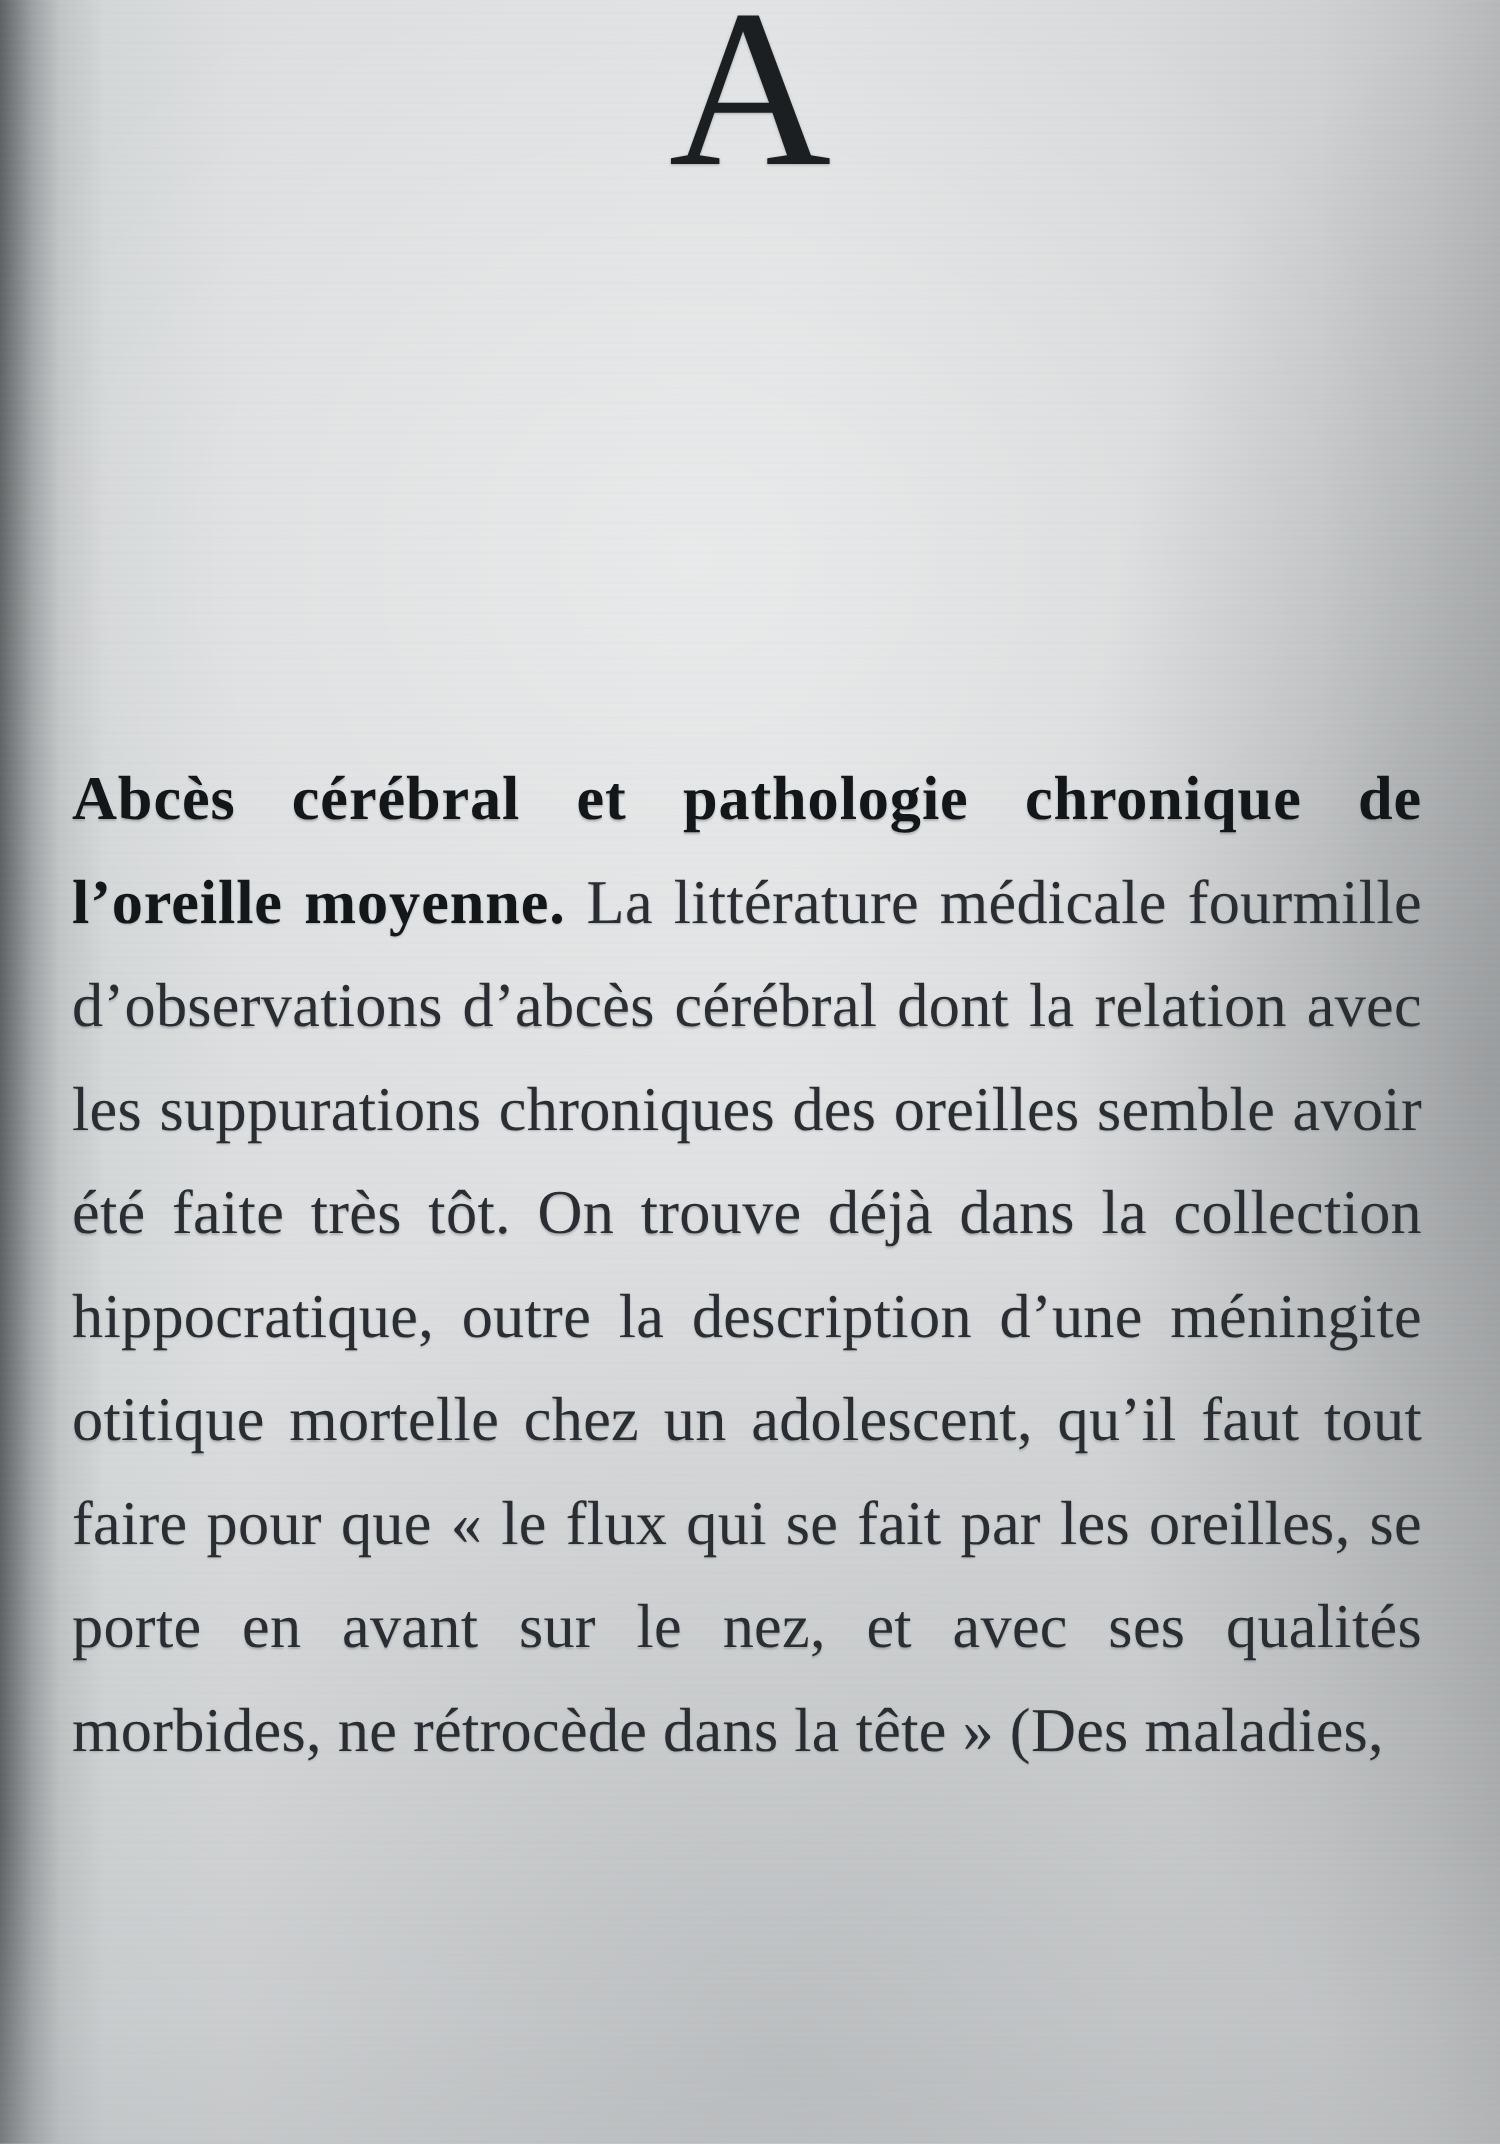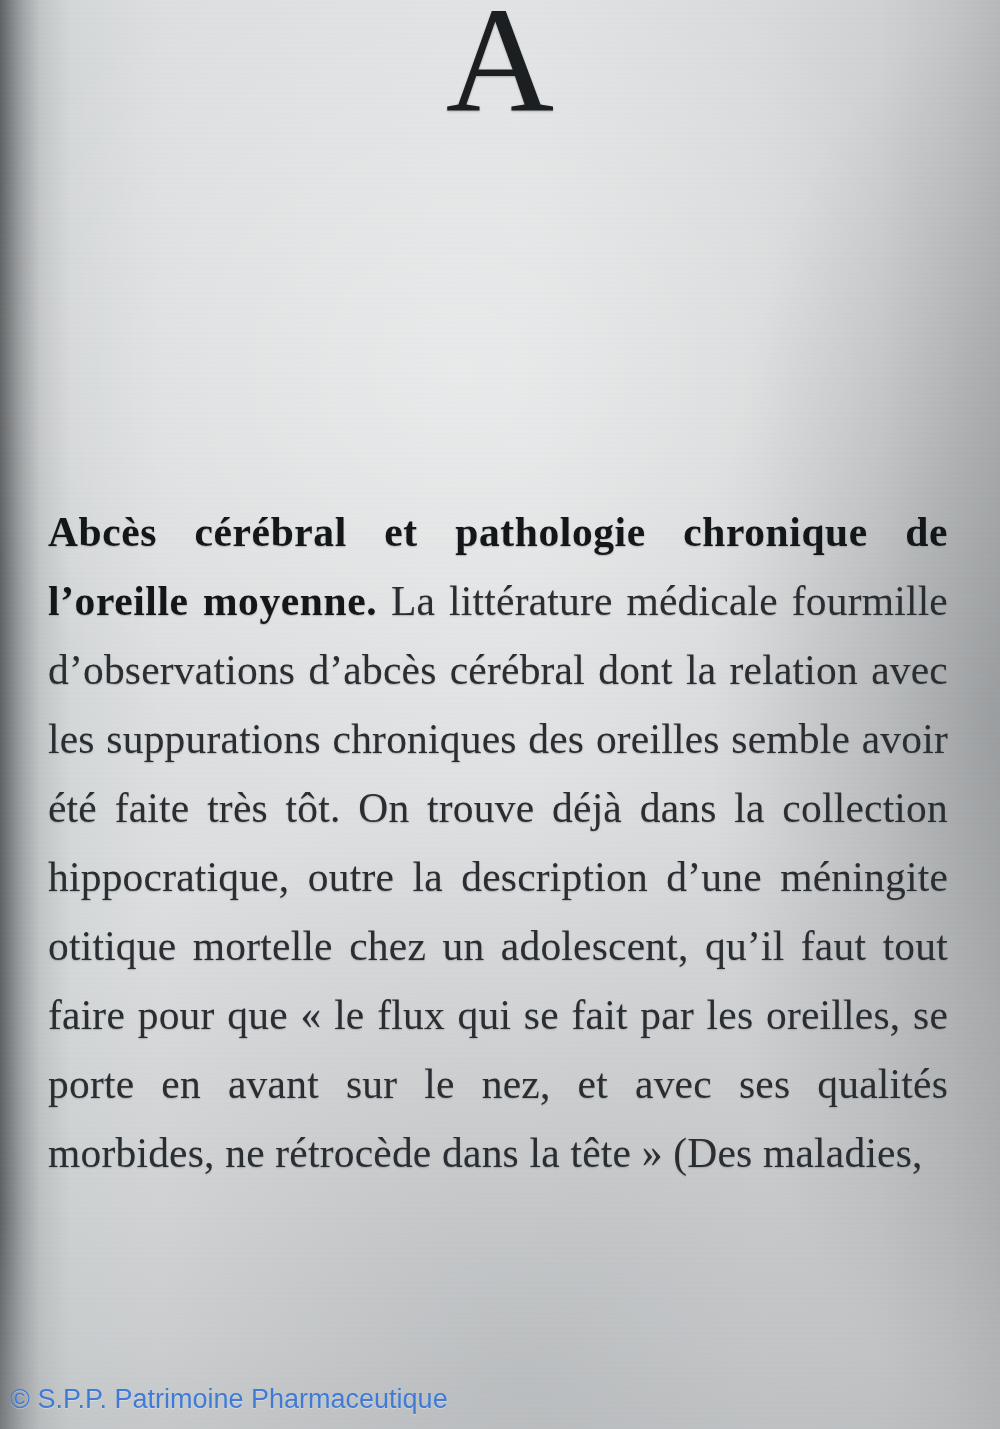--- a/index.html
+++ b/index.html
@@ -134,14 +134,13 @@
     <div id="section-letter">A</div>
 
     <div id="body-text">
       <span class="headword">Abcès cérébral et pathologie chronique de l’oreille moyenne.</span><span> La littérature médicale fourmille d’observations d’abcès cérébral dont la relation avec les suppurations chroniques des oreilles semble avoir été faite très tôt. On trouve déjà dans la collection hippocratique, outre la description d’une méningite otitique mortelle chez un adolescent, qu’il faut tout faire pour que « le flux qui se fait par les oreilles, se porte en avant sur le nez, et avec ses qualités morbides, ne rétrocède dans la tête » (</span><span class="ital">Des maladies,</span><span></span>
     </div>
 
   </div>
 
   <div class="blurbottom"></div>
 
-  <div id="watermark">© S.P.P. Patrimoine Pharmaceutique</div>
 </div>
 
 </body></html>

